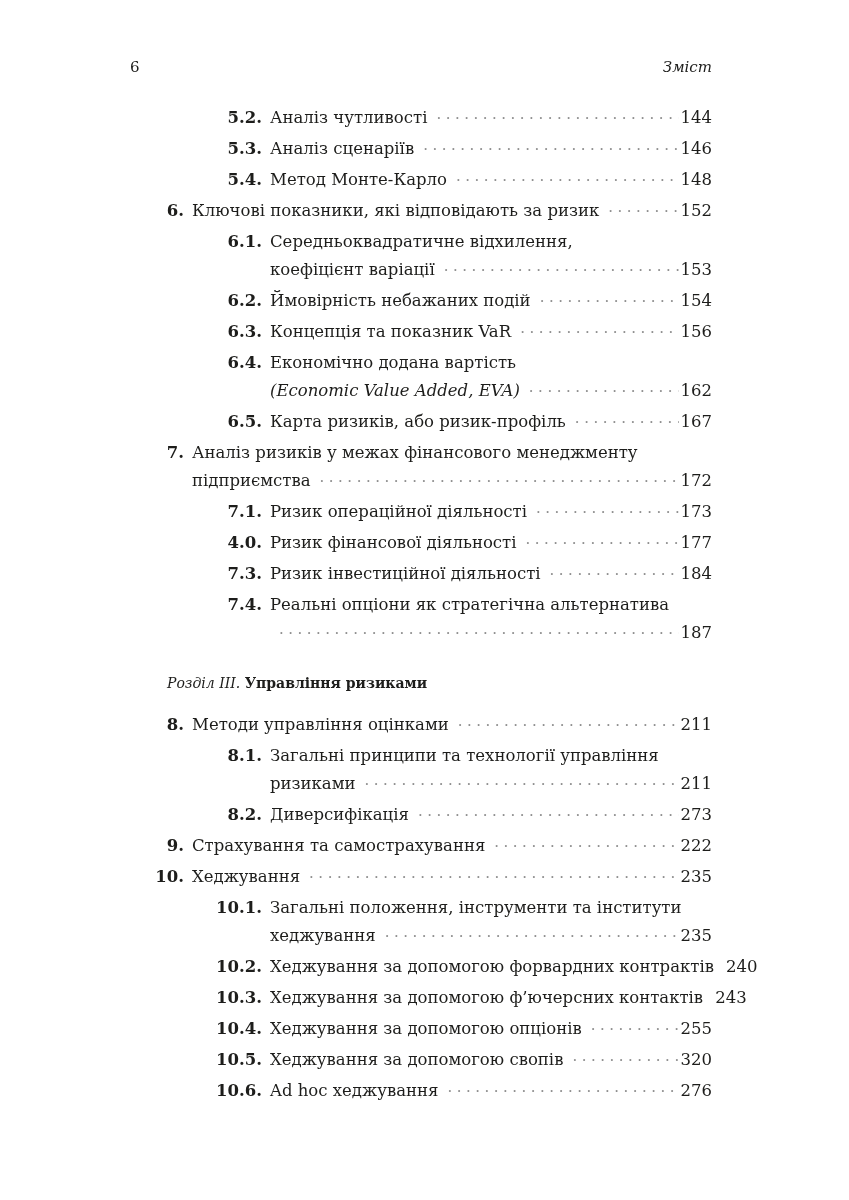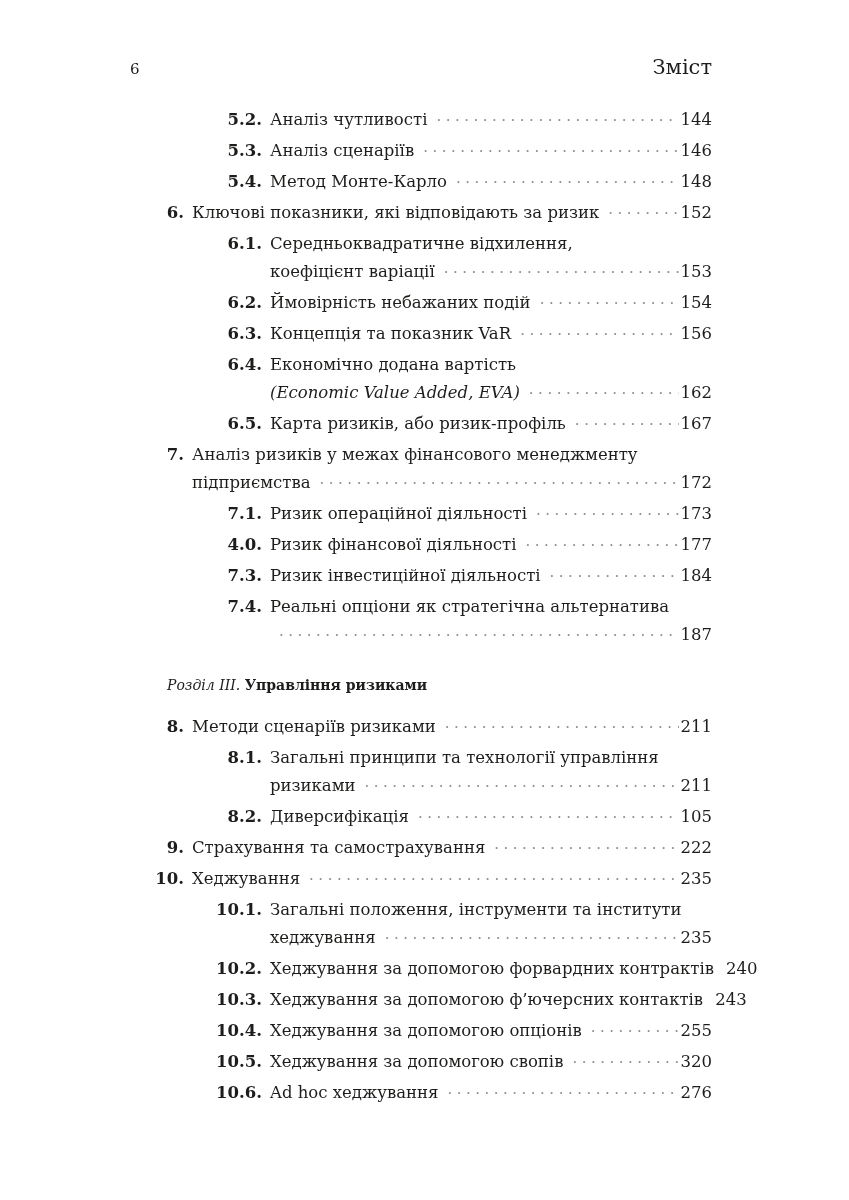--- a/index.html
+++ b/index.html
@@ -9,21 +9,21 @@
     font-family: "DejaVu Serif", serif;
     color: #1d1d1b;
     overflow: hidden;
   }
   .page { width: 100%; height: 100%; padding: 56px 137px 0 130px; }
 
   .page-header {
     display: flex; justify-content: space-between; align-items: baseline;
     font-size: 15px; line-height: 22px; margin-bottom: 26px;
   }
-  .running-title { font-size: 21px; text-align: center; }
+  .running-title { font-style: italic; font-size: 15px; text-align: center; }
 
   .toc-entry {
     display: flex; align-items: flex-start;
     font-size: 16.5px; line-height: 28px; margin-bottom: 3px;
   }
   .toc-entry .num { font-weight: bold; text-align: right; flex: none; }
   .lvl1 { margin-left: 24px; }
   .lvl1 .num { width: 30px; margin-right: 8px; }
   .lvl2 { margin-left: 84px; }
   .lvl2 .num { width: 48px; margin-right: 8px; }
@@ -236,21 +236,21 @@
 
   <div class="section-heading">
     <span class="sec-label">Розділ III. </span>
     <span class="sec-title">Управління ризиками</span>
   </div>
 
   <div class="toc-entry lvl1">
     <span class="num">8.</span>
     <span class="entry-body">
           <span class="entry-line">
-    <span class="title">Методи сценаріїв ризиками</span>
+    <span class="title">Методи управління оцінками</span>
 
   <span class="leader">··························································································</span>
   <span class="pagenum">211</span>
 </span>
         </span>
   </div>
 
   <div class="toc-entry lvl2">
     <span class="num">8.1.</span>
     <span class="entry-body">
@@ -266,21 +266,21 @@
         </span>
   </div>
 
   <div class="toc-entry lvl2">
     <span class="num">8.2.</span>
     <span class="entry-body">
           <span class="entry-line">
     <span class="title">Диверсифікація</span>
 
   <span class="leader">··························································································</span>
-  <span class="pagenum">105</span>
+  <span class="pagenum">273</span>
 </span>
         </span>
   </div>
 
   <div class="toc-entry lvl1">
     <span class="num">9.</span>
     <span class="entry-body">
           <span class="entry-line">
     <span class="title">Страхування та самострахування</span>
 

